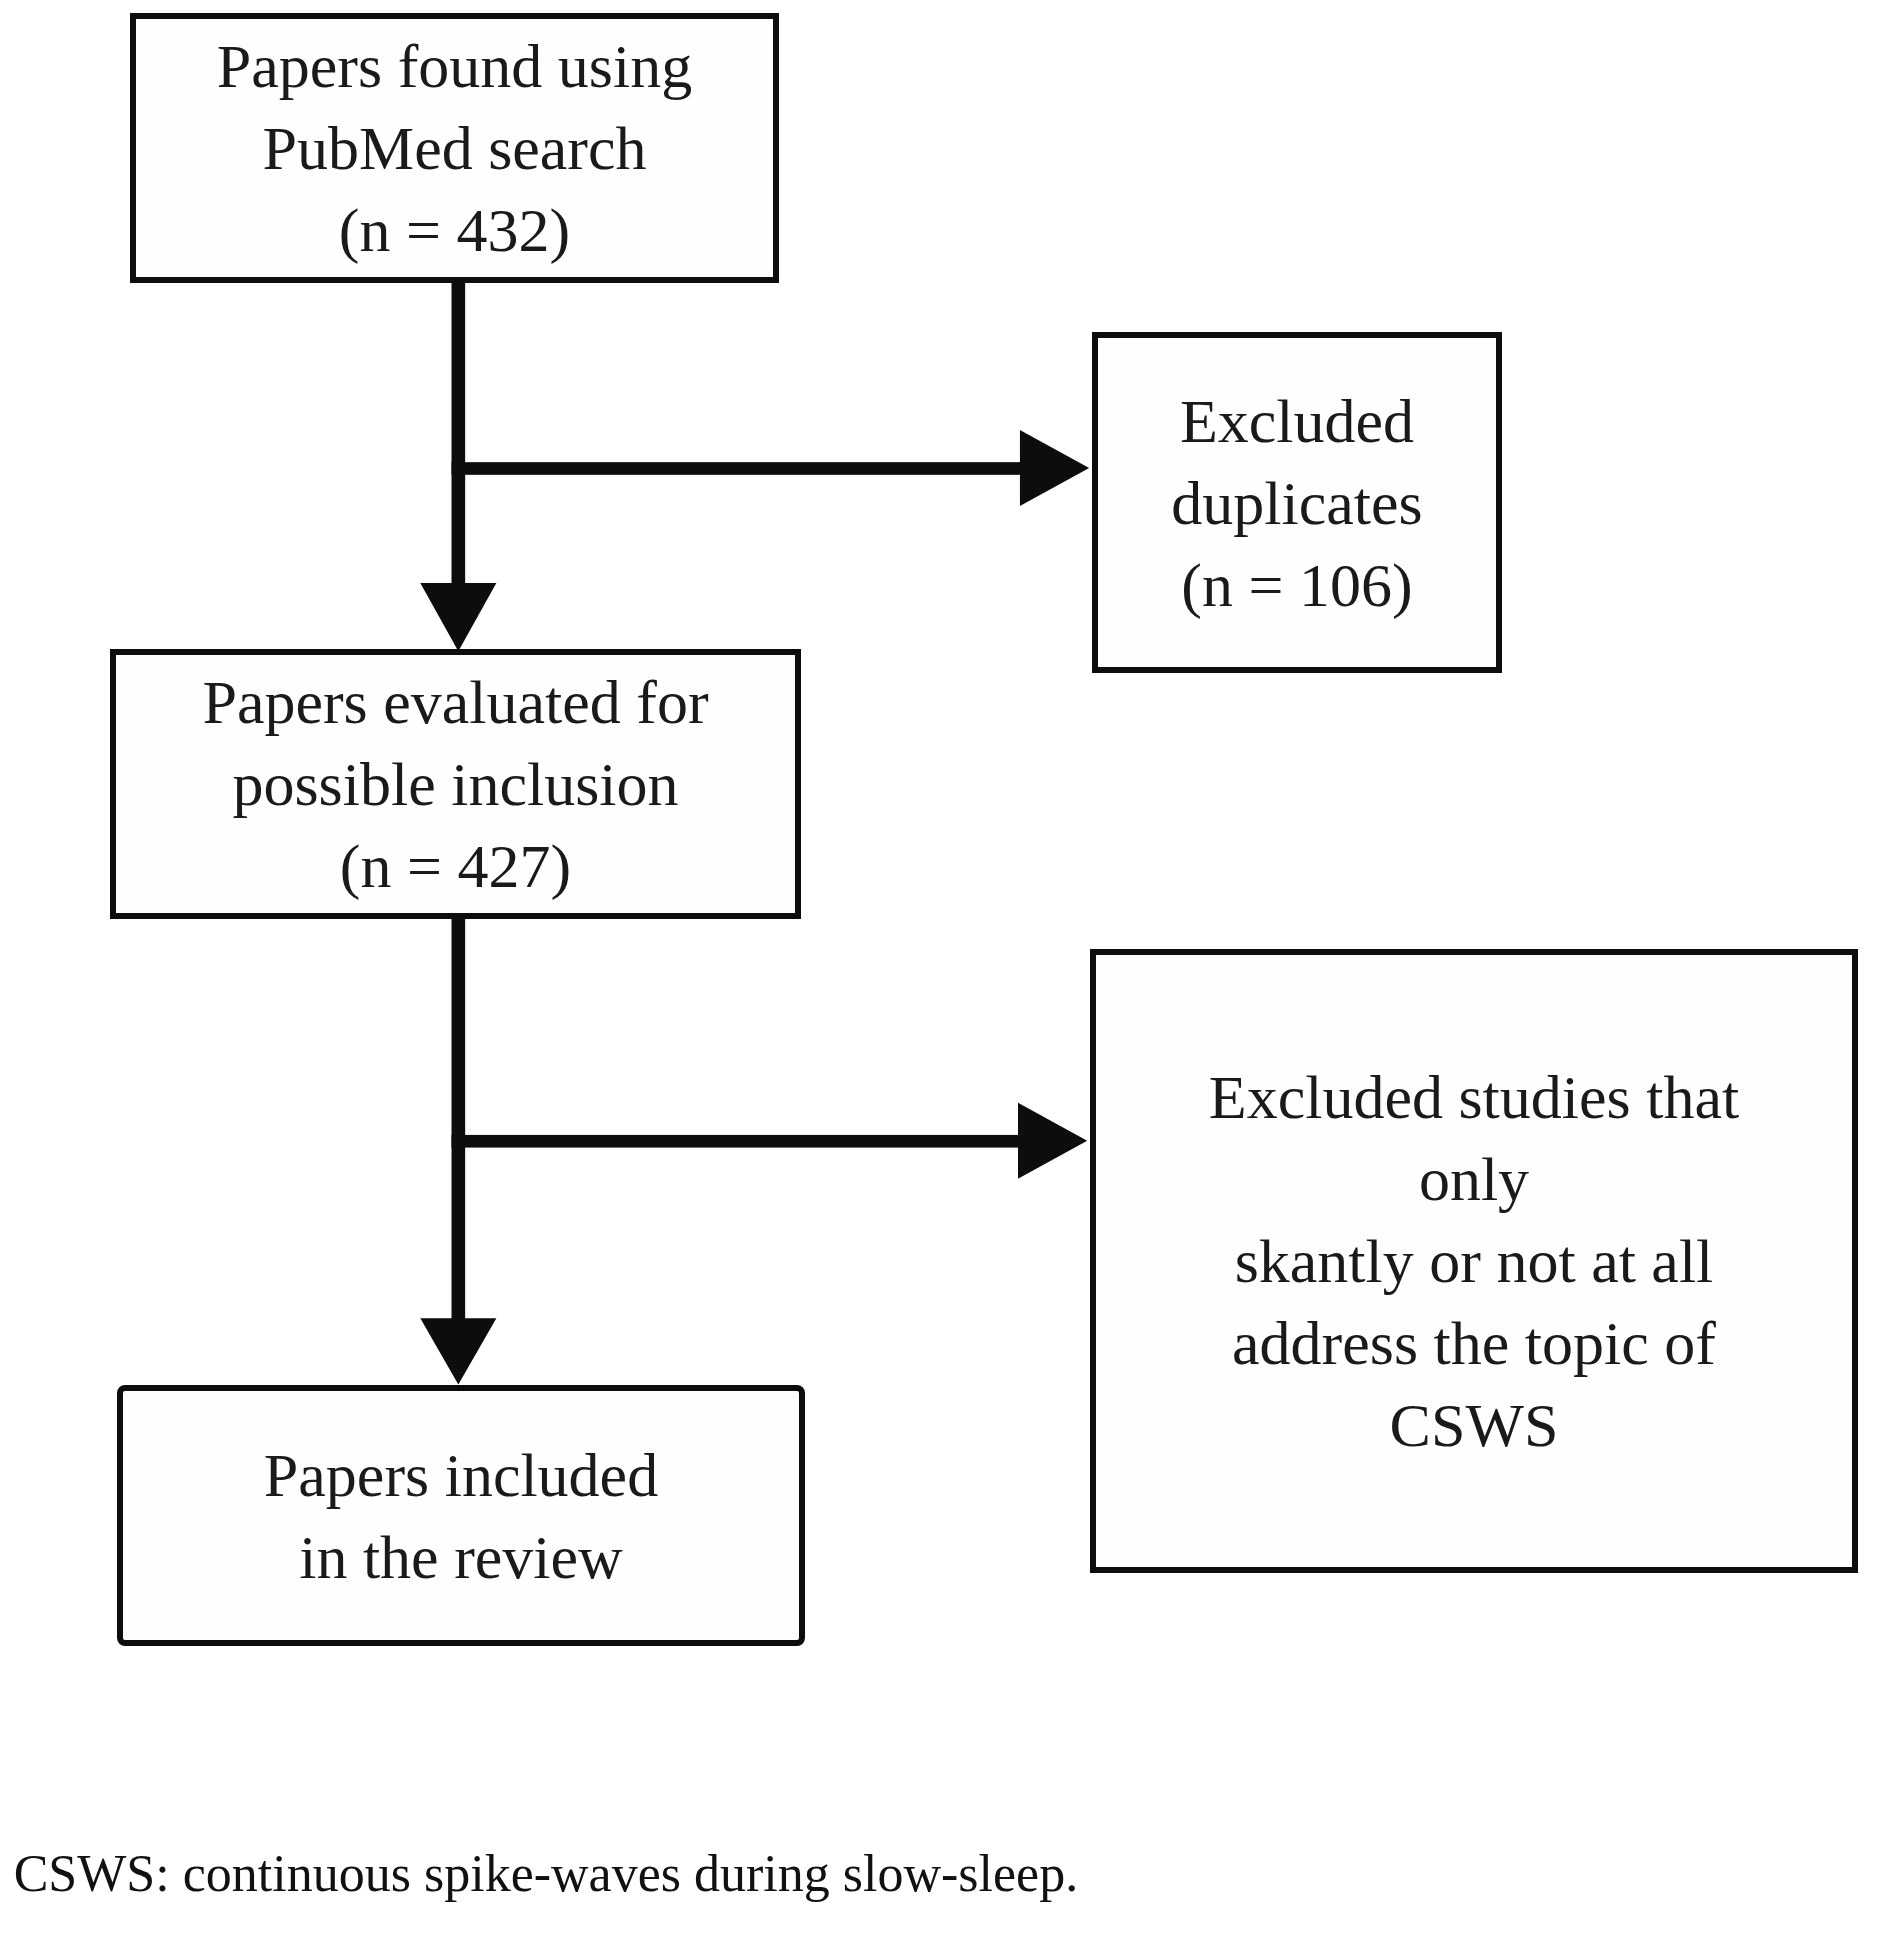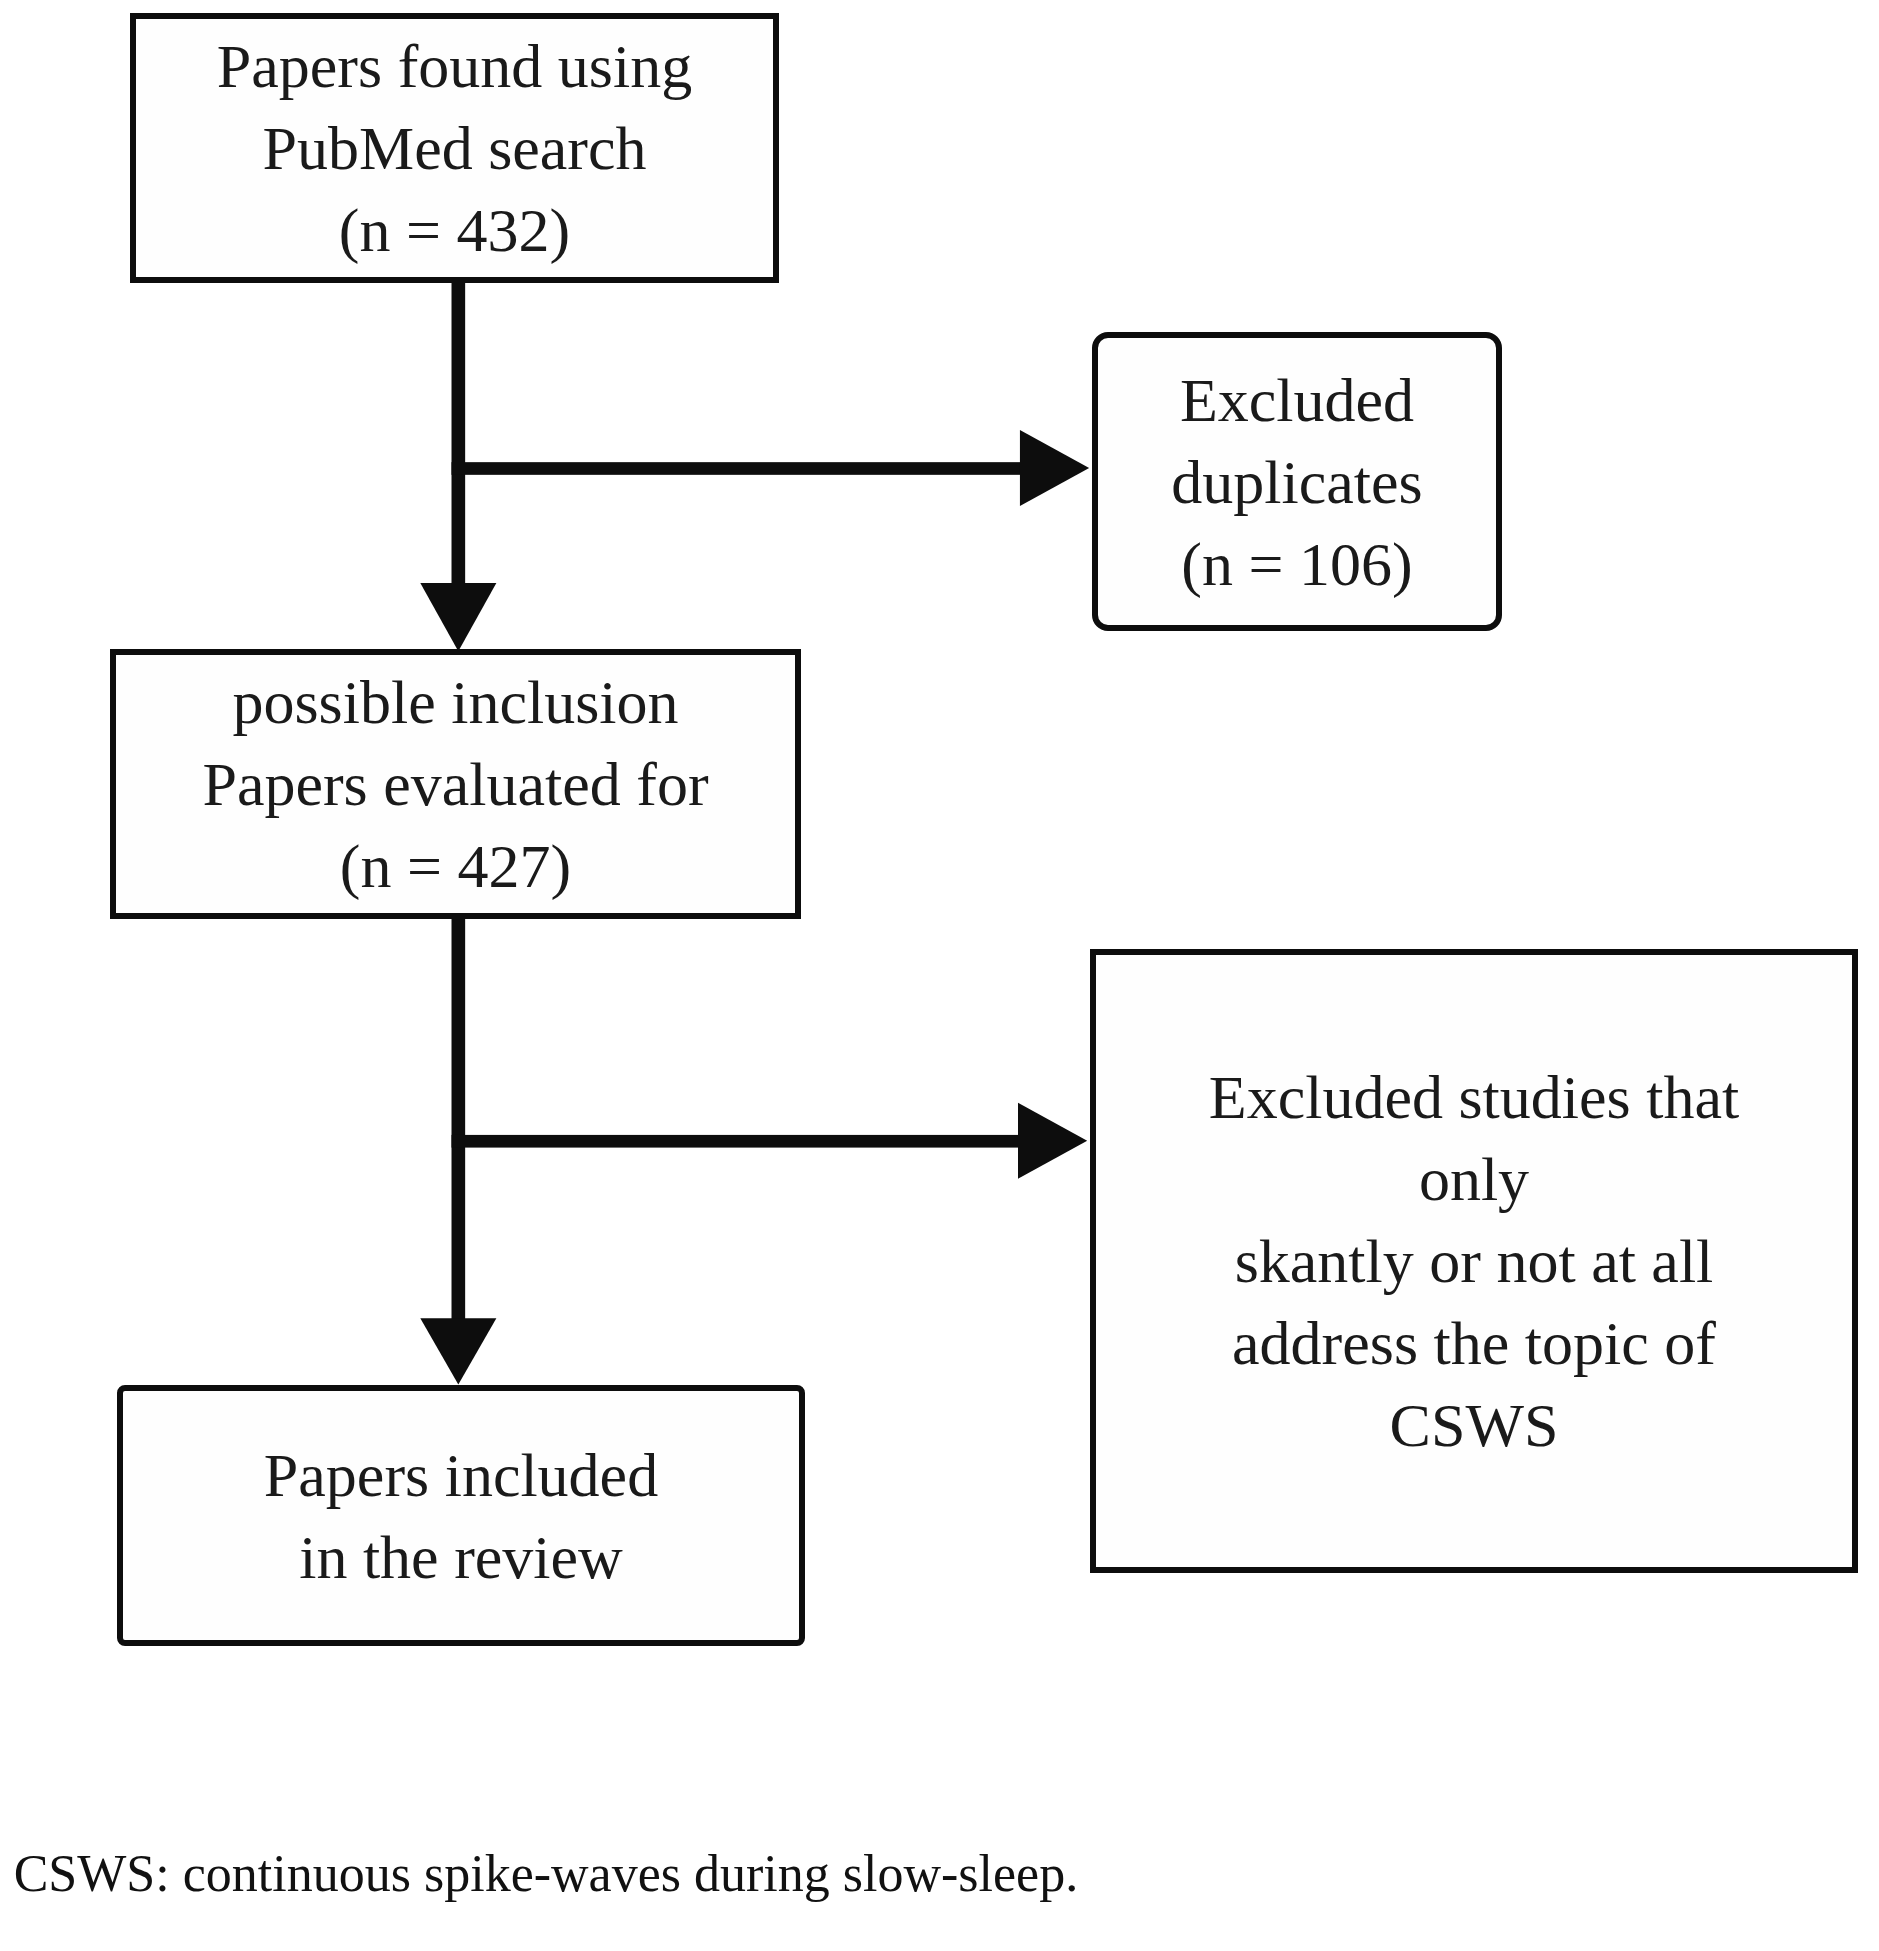--- a/index.html
+++ b/index.html
@@ -37,21 +37,21 @@
     justify-content: center;
     align-items: center;
     text-align: center;
   }
   .fbox .bline {
     font-size: 62px;
     line-height: 82px;
     white-space: nowrap;
   }
   #box-found     { left: 130px;  top: 12.7px;   width: 649px; height: 270px; }
-  #box-duplicates{ left: 1092px; top: 332px;  width: 410px; height: 299px; border-radius: 16px; }
+  #box-duplicates{ left: 1092px; top: 332px;  width: 410px; height: 341px; }
   #box-evaluated { left: 110px;  top: 649px;  width: 691px; height: 270px; }
   #box-excluded  { left: 1090px; top: 949px;  width: 768px; height: 624px; }
   #box-included  { left: 117px;  top: 1385px; width: 688px; height: 261px; border-radius: 8px; }
   .footnote {
     position: absolute;
     left: 13.7px;
     top: 1835px;
     font-size: 52px;
     line-height: 78px;
     white-space: nowrap;
@@ -92,22 +92,22 @@
     <div class="bline">(n = 432)</div>
   </div>
 
   <div class="fbox" id="box-duplicates">
     <div class="bline">Excluded</div>
     <div class="bline">duplicates</div>
     <div class="bline">(n = 106)</div>
   </div>
 
   <div class="fbox" id="box-evaluated">
+    <div class="bline">Papers evaluated for</div>
     <div class="bline">possible inclusion</div>
-    <div class="bline">Papers evaluated for</div>
     <div class="bline">(n = 427)</div>
   </div>
 
   <div class="fbox" id="box-excluded">
     <div class="bline">Excluded studies that</div>
     <div class="bline">only</div>
     <div class="bline">skantly or not at all</div>
     <div class="bline">address the topic of</div>
     <div class="bline">CSWS</div>
   </div>

